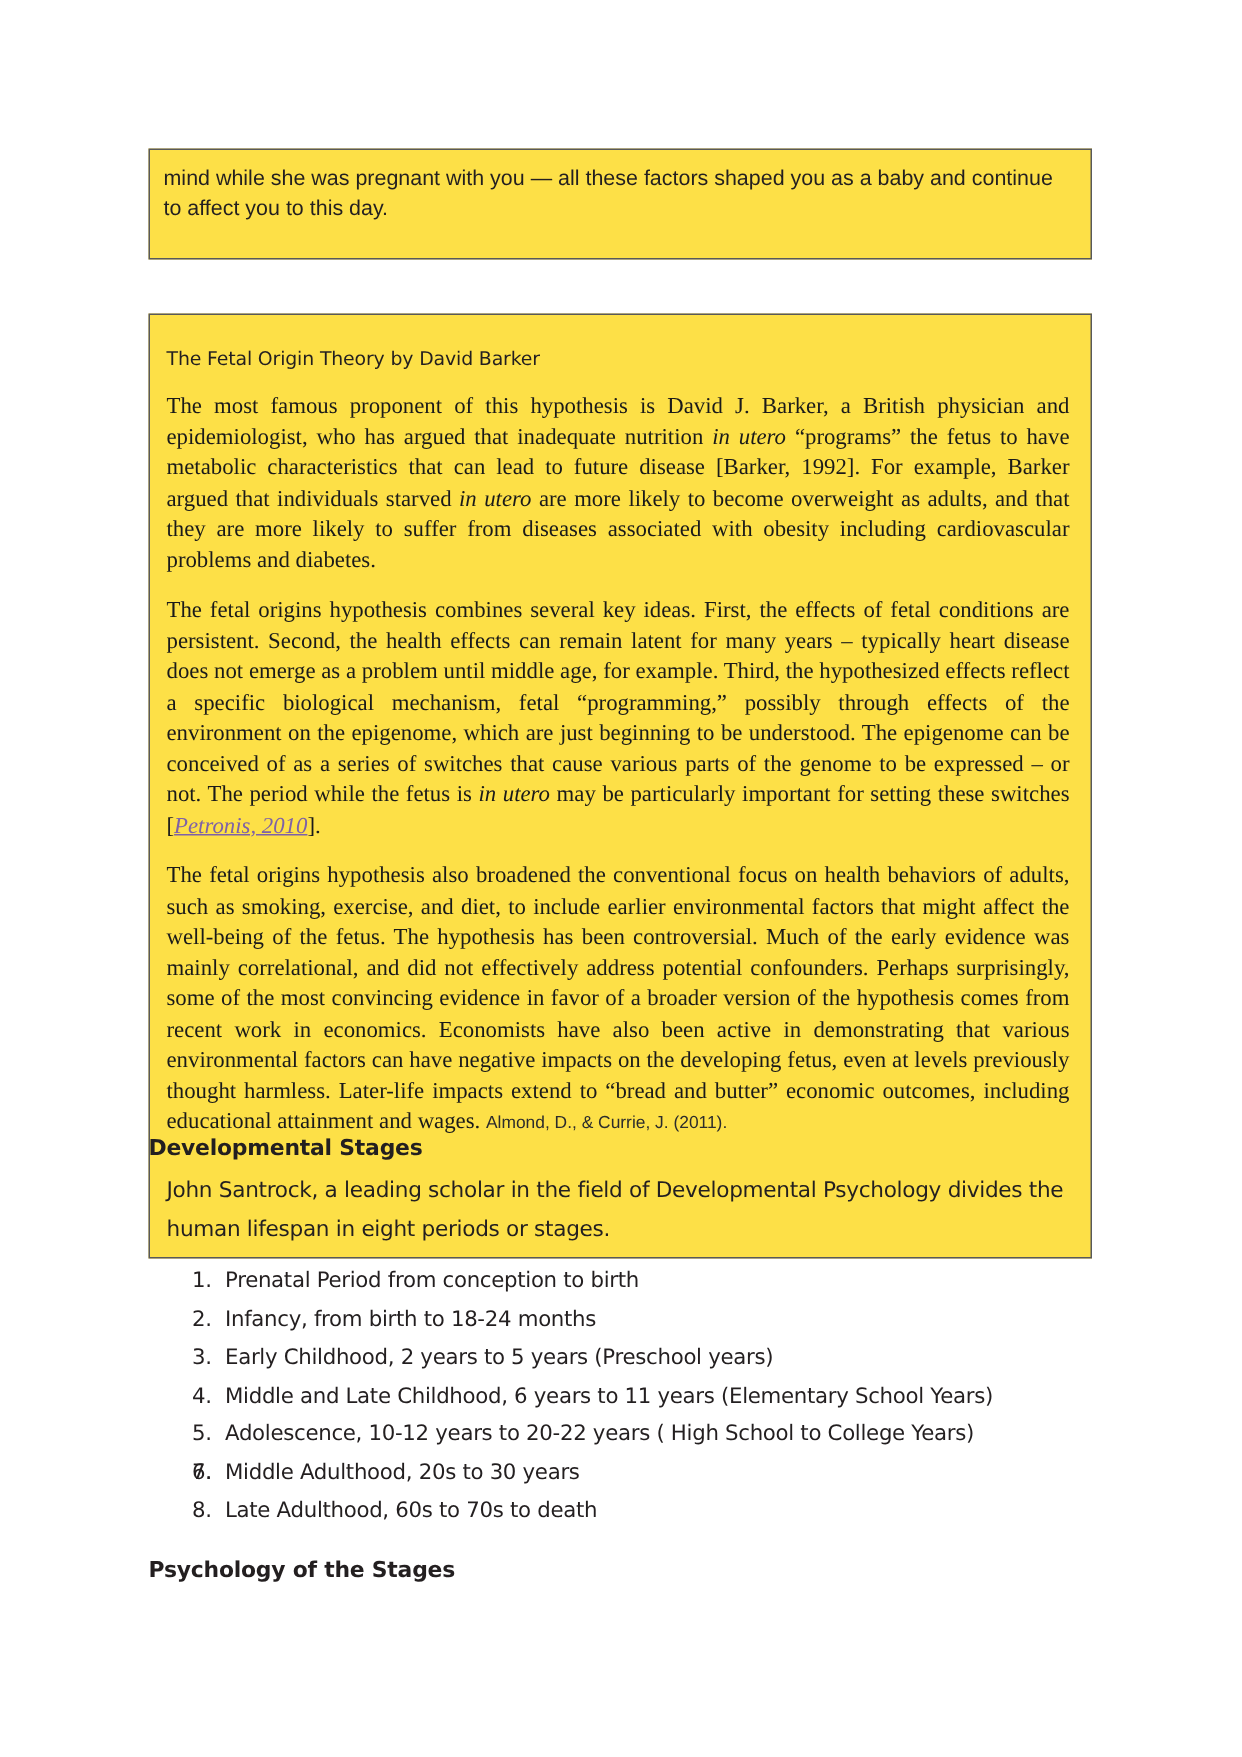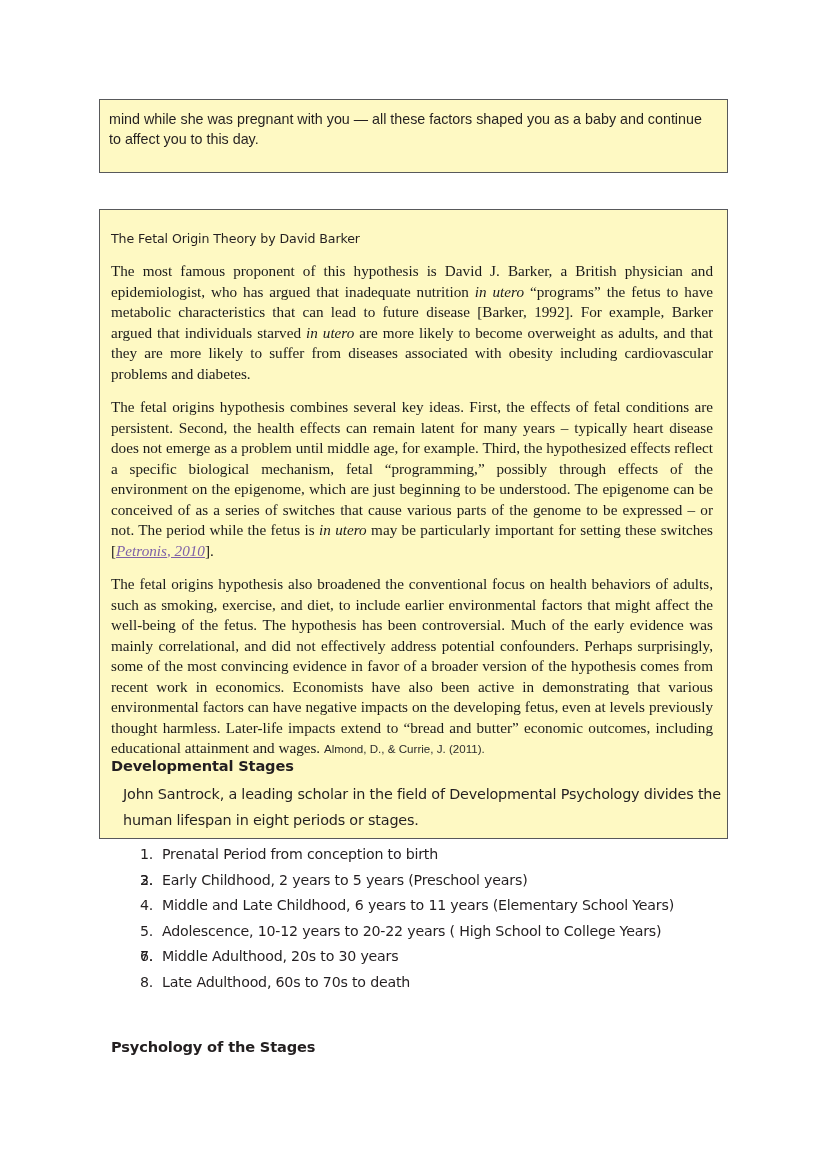--- a/index.html
+++ b/index.html
@@ -24,21 +24,21 @@
     overflow: hidden;
   }
 
   
   .text-box {
     position: absolute;
     left: 99px;
     width: 629px;
     box-sizing: border-box;
     border: 1px solid #58595b;
-    background: #fef9c3;
+    background: #fde047;
   }
 
   #box-continuation {
     top: 99px;
     height: 74px;
     padding: 9px 10px 0 9px;
   }
 
   #box-fetal-origin {
     top: 209px;
@@ -89,21 +89,21 @@
   .inline-cite {
     font-family: "Liberation Sans", sans-serif;
     font-size: 11.6px;
     color: #2c2c2c;
     line-height: 20.5px;
   }
 
   
   .section {
     position: absolute;
-    left: 111px;
+    left: 99px;
     width: 634px;
   }
 
   .section-heading {
     font-family: "DejaVu Sans", sans-serif;
     font-size: 14.6px;
     font-weight: bold;
     color: #231f20;
     line-height: 20px;
     margin: 0;
@@ -165,21 +165,21 @@
   </div>
 
   <div class="section" style="top: 756px;">
 
     <h2 class="section-heading">Developmental Stages</h2>
 
     <p class="section-para">John Santrock, a leading scholar in the field of Developmental Psychology divides the human lifespan in eight periods or stages.</p>
 
     <ol class="stage-list" id="stage-list">
         <li><span class="num">1.</span><span>Prenatal Period from conception to birth</span></li>
-        <li><span class="num">2.</span></li>
+        <li><span class="num">2.</span><span>Infancy, from birth to 18-24 months</span></li>
         <li><span class="num">3.</span><span>Early Childhood, 2 years to 5 years (Preschool years)</span></li>
         <li><span class="num">4.</span><span>Middle and Late Childhood, 6 years to 11 years (Elementary School Years)</span></li>
         <li><span class="num">5.</span><span>Adolescence, 10-12 years to 20-22 years ( High School to College Years)</span></li>
         <li><span class="num">6.</span></li>
         <li><span class="num">7.</span><span>Middle Adulthood, 20s to 30 years</span></li>
         <li><span class="num">8.</span><span>Late Adulthood, 60s to 70s to death</span></li>
       </ol>
   </div>
 
   <div class="section" style="top: 1037px;">

